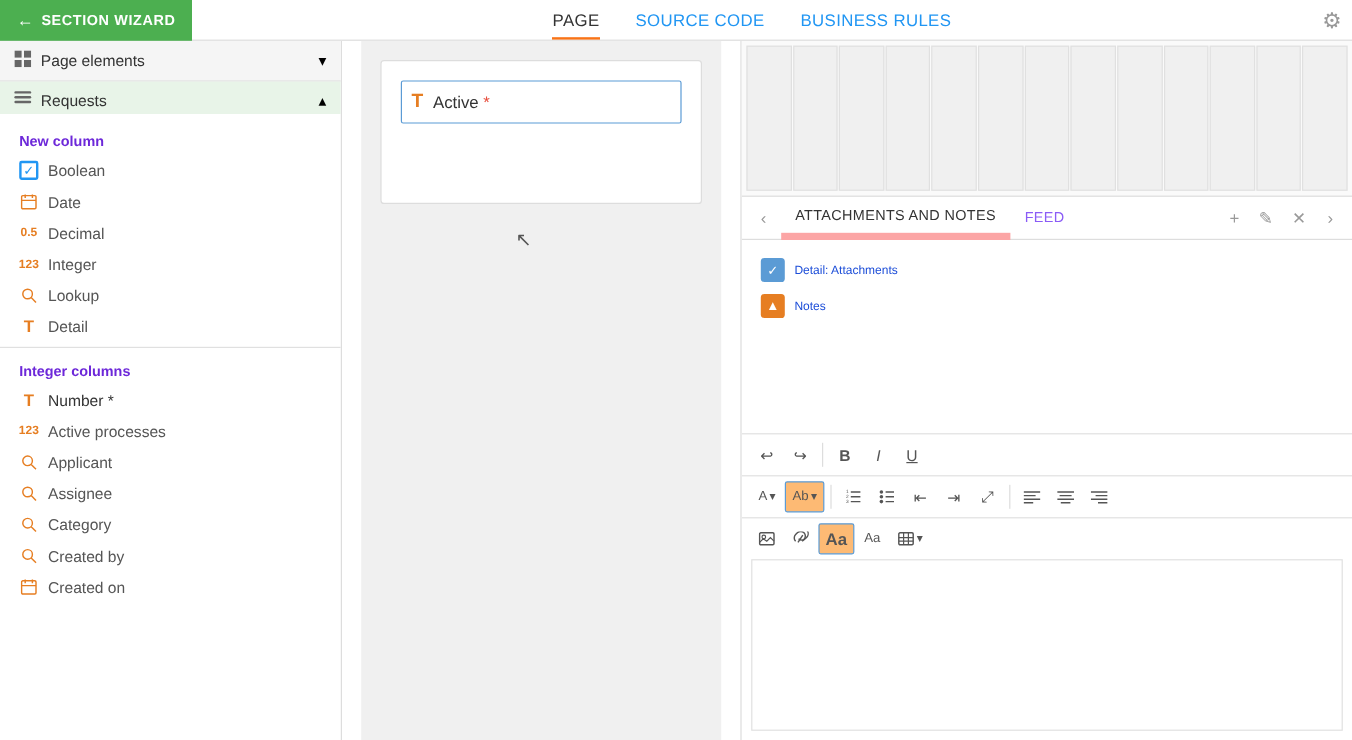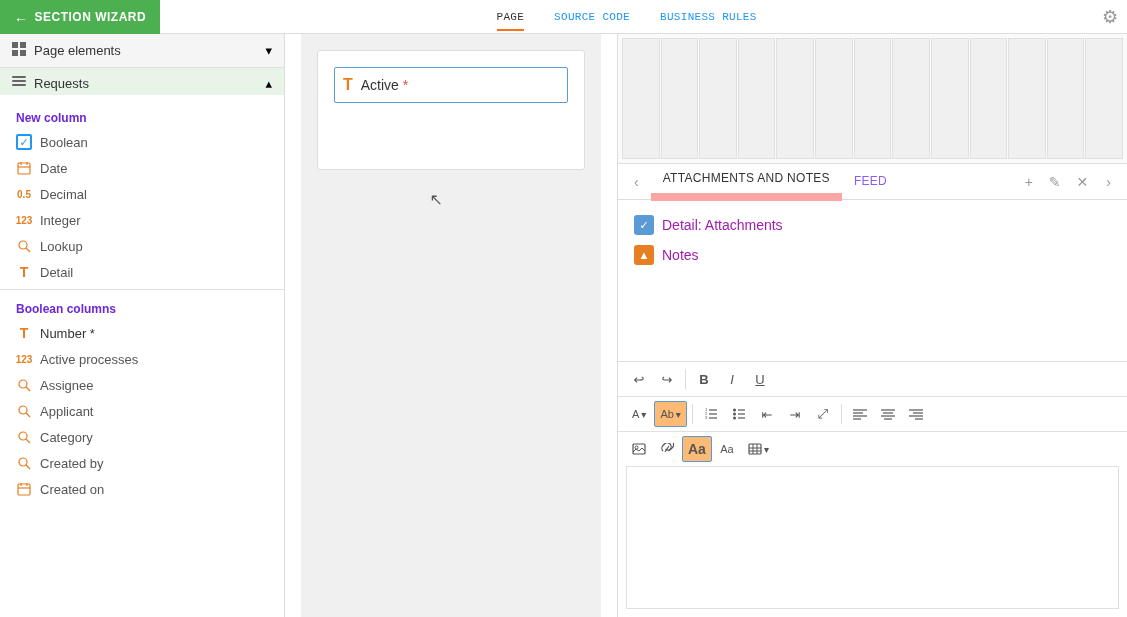--- a/index.html
+++ b/index.html
@@ -31,28 +31,27 @@
     }
     .section-wizard-btn .arrow { font-size: 14px; }
     .nav-tabs {
       display: flex;
       align-items: center;
       flex: 1;
       justify-content: center;
       gap: 30px;
     }
     .nav-tab {
-      font-size: 11px;
+      font-size: 14px;
       color: #999;
       cursor: pointer;
       padding: 8px 0 6px;
       border-bottom: 2px solid transparent;
       text-transform: uppercase;
       letter-spacing: 0.3px;
-      font-family: Liberation Mono, monospace;
     }
     .nav-tab.active {
       color: #333;
       border-bottom: 2px solid #f97316;
     }
     .nav-tab.blue { color: #2196f3; }
     .gear-icon-btn {
       width: 34px;
       height: 34px;
       display: flex;
@@ -258,21 +257,21 @@
       font-size: 12px;
       color: #8b5cf6;
       cursor: pointer;
       padding: 8px 12px;
       border-bottom: 2px solid transparent;
       text-transform: uppercase;
       letter-spacing: 0.3px;
     }
     .att-tab.active {
       color: #333;
-      border-bottom: 8px solid #fca5a5;
+      border-bottom: 6px solid #fca5a5;
     }
     .attachments-actions {
       display: flex;
       gap: 4px;
       align-items: center;
     }
     .att-action-btn {
       background: none;
       border: none;
       cursor: pointer;
@@ -299,22 +298,22 @@
       display: flex;
       align-items: center;
       justify-content: center;
       color: #fff;
       font-size: 11px;
       flex-shrink: 0;
     }
     .detail-icon.blue-bg { background: #5b9bd5; }
     .detail-icon.orange-bg { background: #e67e22; }
     .detail-label {
-      font-size: 14px;
-      color: #a21caf;
+      font-size: 10px;
+      color: #1d4ed8;
     }
     .toolbar-row {
       display: flex;
       align-items: center;
       padding: 4px 8px;
       border-top: 1px solid #e0e0e0;
       gap: 2px;
       flex-wrap: wrap;
     }
     .toolbar-btn {
@@ -428,47 +427,47 @@
         </div>
         <span>Lookup</span>
       </div>
       <div class="sidebar-item">
         <div class="item-icon" style="color:#e67e22; font-weight:bold; font-style:serif; font-size:14px;">T</div>
         <span>Detail</span>
       </div>
 
       <div class="divider"></div>
 
-      <div class="sidebar-category">Boolean columns</div>
+      <div class="sidebar-category">Integer columns</div>
 
       <div class="sidebar-item required-field">
         <div class="item-icon" style="color:#e67e22; font-weight:bold; font-style:serif; font-size:14px;">T</div>
         <span>Number *</span>
       </div>
       <div class="sidebar-item">
         <div class="item-icon" style="color:#e67e22; font-size:10px; font-weight:bold;">123</div>
         <span>Active processes</span>
       </div>
       <div class="sidebar-item">
         <div class="item-icon" style="color:#e67e22;">
           <svg width="14" height="14" viewBox="0 0 14 14" fill="none">
             <circle cx="6" cy="6" r="4" stroke="#e67e22" stroke-width="1.2" fill="none"></circle>
             <line x1="9" y1="9" x2="13" y2="13" stroke="#e67e22" stroke-width="1.2"></line>
           </svg>
         </div>
-        <span>Assignee</span>
+        <span>Applicant</span>
       </div>
       <div class="sidebar-item">
         <div class="item-icon" style="color:#e67e22;">
           <svg width="14" height="14" viewBox="0 0 14 14" fill="none">
             <circle cx="6" cy="6" r="4" stroke="#e67e22" stroke-width="1.2" fill="none"></circle>
             <line x1="9" y1="9" x2="13" y2="13" stroke="#e67e22" stroke-width="1.2"></line>
           </svg>
         </div>
-        <span>Applicant</span>
+        <span>Assignee</span>
       </div>
       <div class="sidebar-item">
         <div class="item-icon" style="color:#e67e22;">
           <svg width="14" height="14" viewBox="0 0 14 14" fill="none">
             <circle cx="6" cy="6" r="4" stroke="#e67e22" stroke-width="1.2" fill="none"></circle>
             <line x1="9" y1="9" x2="13" y2="13" stroke="#e67e22" stroke-width="1.2"></line>
           </svg>
         </div>
         <span>Category</span>
       </div>

